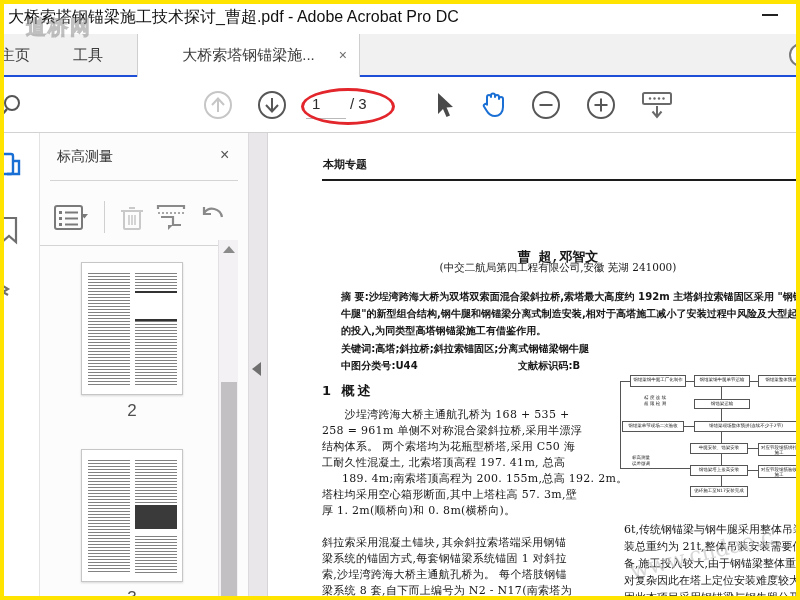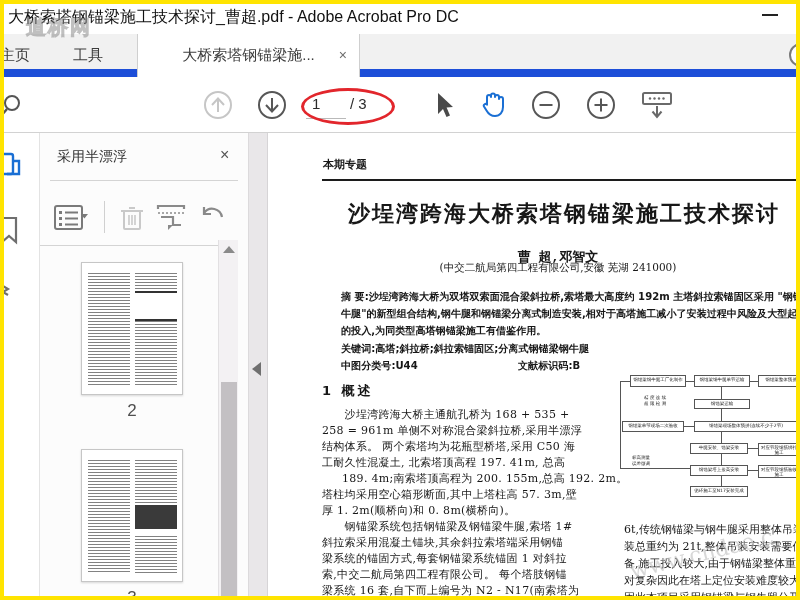--- a/index.html
+++ b/index.html
@@ -11,21 +11,21 @@
   
   #titlebar { left:0; top:0; width:800px; height:34px; background:#fff; }
   #window-title { left:8px; top:7px; font-size:16px; color:#111; white-space:nowrap; }
   #min-btn { left:762px; top:14px; width:16px; height:2px; background:#222; }
   #tb-watermark { left:26px; top:14px; font-size:20px; color:rgba(150,150,150,.55);
                   letter-spacing:2px; z-index:5; font-weight:bold;
                   -webkit-text-stroke:1px rgba(130,130,130,.5); color:transparent; }
 
   
   #tabbar { left:0; top:34px; width:800px; height:42px; background:#f1f1f1;
-            border-bottom:7px solid #1d4ed8; }
+            border-bottom:1px solid #1d4ed8; }
   .tab { position:absolute; top:0; height:42px; display:flex; align-items:center;
          justify-content:center; font-size:15px; color:#3c3c3c; }
   #tab-home { left:-16px; width:62px; }
   #tab-tools { left:56px; width:64px; }
   #tab-doc { left:137px; width:223px; background:#fff; height:43px;
              border-left:1px solid #cfcfcf; border-right:1px solid #cfcfcf; }
   #tab-doc-label { max-width:170px; overflow:hidden; white-space:nowrap; }
   #tab-doc-close { position:absolute; right:12px; top:13px; font-size:14px; color:#6d6d6d; }
   #account-circle { left:789px; top:9px; width:24px; height:24px; border-radius:50%;
                     border:2px solid #7a7a7a; background:#fff; }
@@ -209,21 +209,21 @@
     </div>
     <div class="abs" style="left:-6px; top:144px;">
       <svg width="26" height="26" viewBox="0 0 26 26">
         <path d="M4 6 l10 6 -10 6" fill="none" stroke="#6f6f6f" stroke-width="2.2"></path>
         <path d="M4 12 l10 6" fill="none" stroke="#6f6f6f" stroke-width="2.2"></path>
       </svg>
     </div>
   </div>
 
   <div class="abs" id="thumbpanel">
-    <div class="abs" id="panel-title">采用半漂浮</div>
+    <div class="abs" id="panel-title">标高测量</div>
     <div class="abs" id="panel-close">×</div>
     <div class="psep" style="top:47px;"></div>
 
     <div id="panel-toolbar">
       <div class="abs" style="left:14px; top:12px;">
         <svg width="40" height="26" viewBox="0 0 40 26">
           <rect x="1" y="1" width="27" height="23" rx="2" fill="none" stroke="#7a7a7a" stroke-width="2"></rect>
           <rect x="5" y="6" width="3" height="3" fill="#7a7a7a"></rect>
             <line x1="11" y1="7.5" x2="24" y2="7.5" stroke="#7a7a7a" stroke-width="2"></line>
           <rect x="5" y="12" width="3" height="3" fill="#7a7a7a"></rect>
@@ -281,45 +281,43 @@
       <div id="scrollthumb"></div>
     </div>
   </div>
 
   <div class="abs" id="panel-divider"></div>
   <div class="abs" id="collapse-btn"></div>
 
   <div class="abs" id="docarea">
     <div class="doc" id="doc-col-topic">本期专题</div>
     <div class="doc" id="doc-rule"></div>
-    <div class="doc" id="doc-title">沙埕湾跨海大桥索塔钢锚梁施工技术探讨</div>
     <div class="doc" id="doc-authors">曹  超,邓智文</div>
     <div class="doc" id="doc-affil">(中交二航局第四工程有限公司,安徽  芜湖  241000)</div>
 
     <div class="doc abstract-line" style="top:157px;">摘  要:沙埕湾跨海大桥为双塔双索面混合梁斜拉桥,索塔最大高度约 192m 主塔斜拉索锚固区采用 "钢锚梁 + 钢</div>
     <div class="doc abstract-line" style="top:174px;">牛腿"的新型组合结构,钢牛腿和钢锚梁分离式制造安装,相对于高塔施工减小了安装过程中风险及大型起重设备</div>
     <div class="doc abstract-line" style="top:191px;">的投入,为同类型高塔钢锚梁施工有借鉴作用。</div>
     <div class="doc abstract-line" style="top:209px;">关键词:高塔;斜拉桥;斜拉索锚固区;分离式钢锚梁钢牛腿</div>
     <div class="doc abstract-line" style="top:226px;">中图分类号:U44</div>
     <div class="doc abstract-line" style="top:226px; left:250px;">文献标识码:B</div>
 
     <div class="doc" id="sec1">1  概述</div>
 
     <div class="doc c1" style="top:274px;">　　沙埕湾跨海大桥主通航孔桥为 168 + 535 +</div>
     <div class="doc c1" style="top:290px;">258 = 961m 单侧不对称混合梁斜拉桥,采用半漂浮</div>
     <div class="doc c1" style="top:306px;">结构体系。 两个索塔均为花瓶型桥塔,采用 C50 海</div>
     <div class="doc c1" style="top:322px;">工耐久性混凝土, 北索塔顶高程 197. 41m, 总高</div>
     <div class="doc c1" style="top:338px;margin-left:20px;">189. 4m;南索塔顶高程为 200. 155m,总高 192. 2m。</div>
     <div class="doc c1" style="top:354px;">塔柱均采用空心箱形断面,其中上塔柱高 57. 3m,壁</div>
     <div class="doc c1" style="top:370px;">厚 1. 2m(顺桥向)和 0. 8m(横桥向)。</div>
-    <div class="doc c1" style="top:386px;">　　钢锚梁系统包括钢锚梁及钢锚梁牛腿,索塔 1#</div>
-    <div class="doc c1" style="top:402px;">斜拉索采用混凝土锚块,其余斜拉索塔端采用钢锚</div>
+    <div class="doc c1" style="top:402px;font-family:Liberation Mono, monospace;">斜拉索采用混凝土锚块,其余斜拉索塔端采用钢锚</div>
     <div class="doc c1" style="top:418px;">梁系统的锚固方式,每套钢锚梁系统锚固 1 对斜拉</div>
-    <div class="doc c1" style="top:434px;">索,中交二航局第四工程有限公司。 每个塔肢钢锚</div>
-    <div class="doc c1" style="top:450px;">梁系统 16 套,自下而上编号为 N2 - N17(南索塔为</div>
+    <div class="doc c1" style="top:434px;">索,沙埕湾跨海大桥主通航孔桥为。 每个塔肢钢锚</div>
+    <div class="doc c1" style="top:450px;">梁系统 8 套,自下而上编号为 N2 - N17(南索塔为</div>
 
     <div class="abs" id="flowchart">
       <div class="fbox" style="left:12px; top:2px; width:56px; height:12px;">钢锚梁钢牛腿工厂化制作</div>
       <div class="fline" style="left:68px; top:8px; width:8px; height:1px;"></div>
       <div class="fbox" style="left:76px; top:2px; width:56px; height:12px;">钢锚梁钢牛腿单节运输</div>
       <div class="fline" style="left:132px; top:8px; width:8px; height:1px;"></div>
       <div class="fbox" style="left:140px; top:2px; width:46px; height:12px;">钢锚梁整体预拼</div>
       <div class="fline" style="left:103px; top:14px; width:1px; height:12px;"></div>
       <div class="fside" style="left:26px; top:22px;">精 度 连 续
 超 限 检 测</div>

